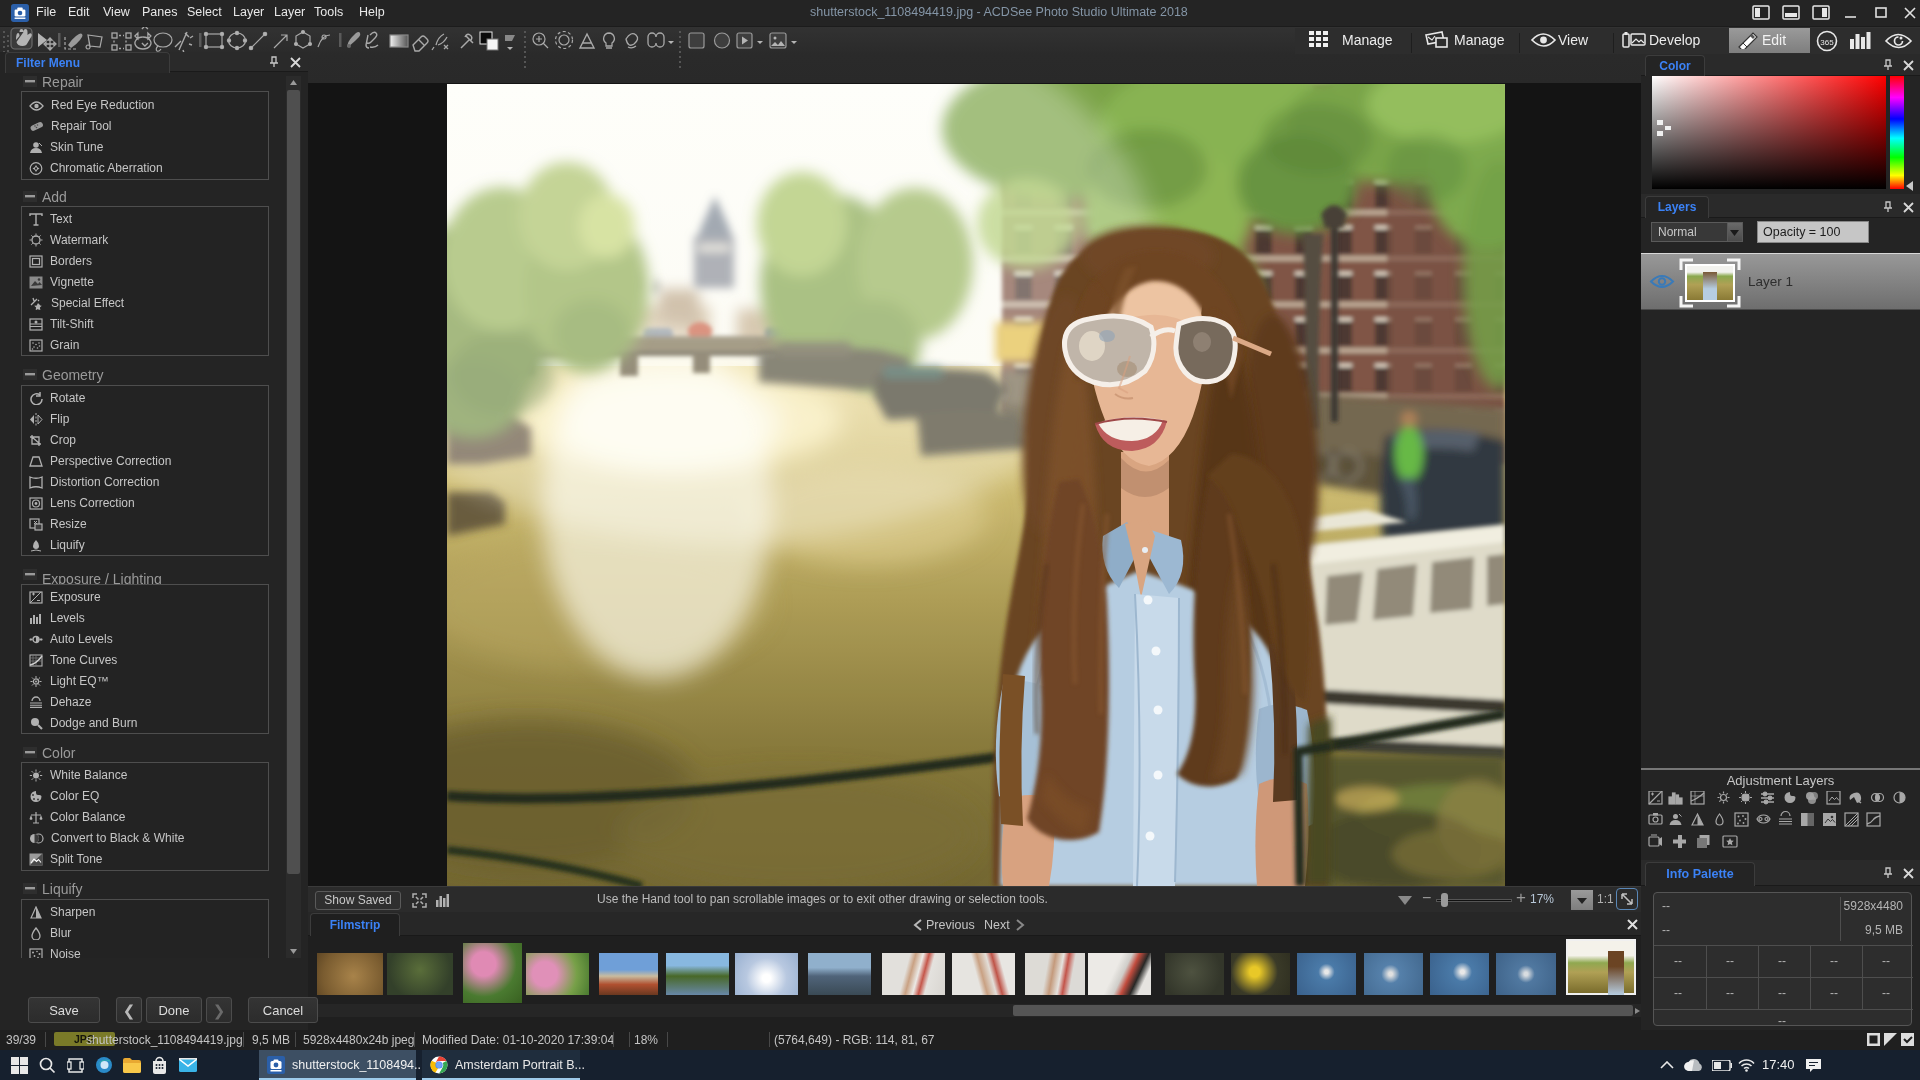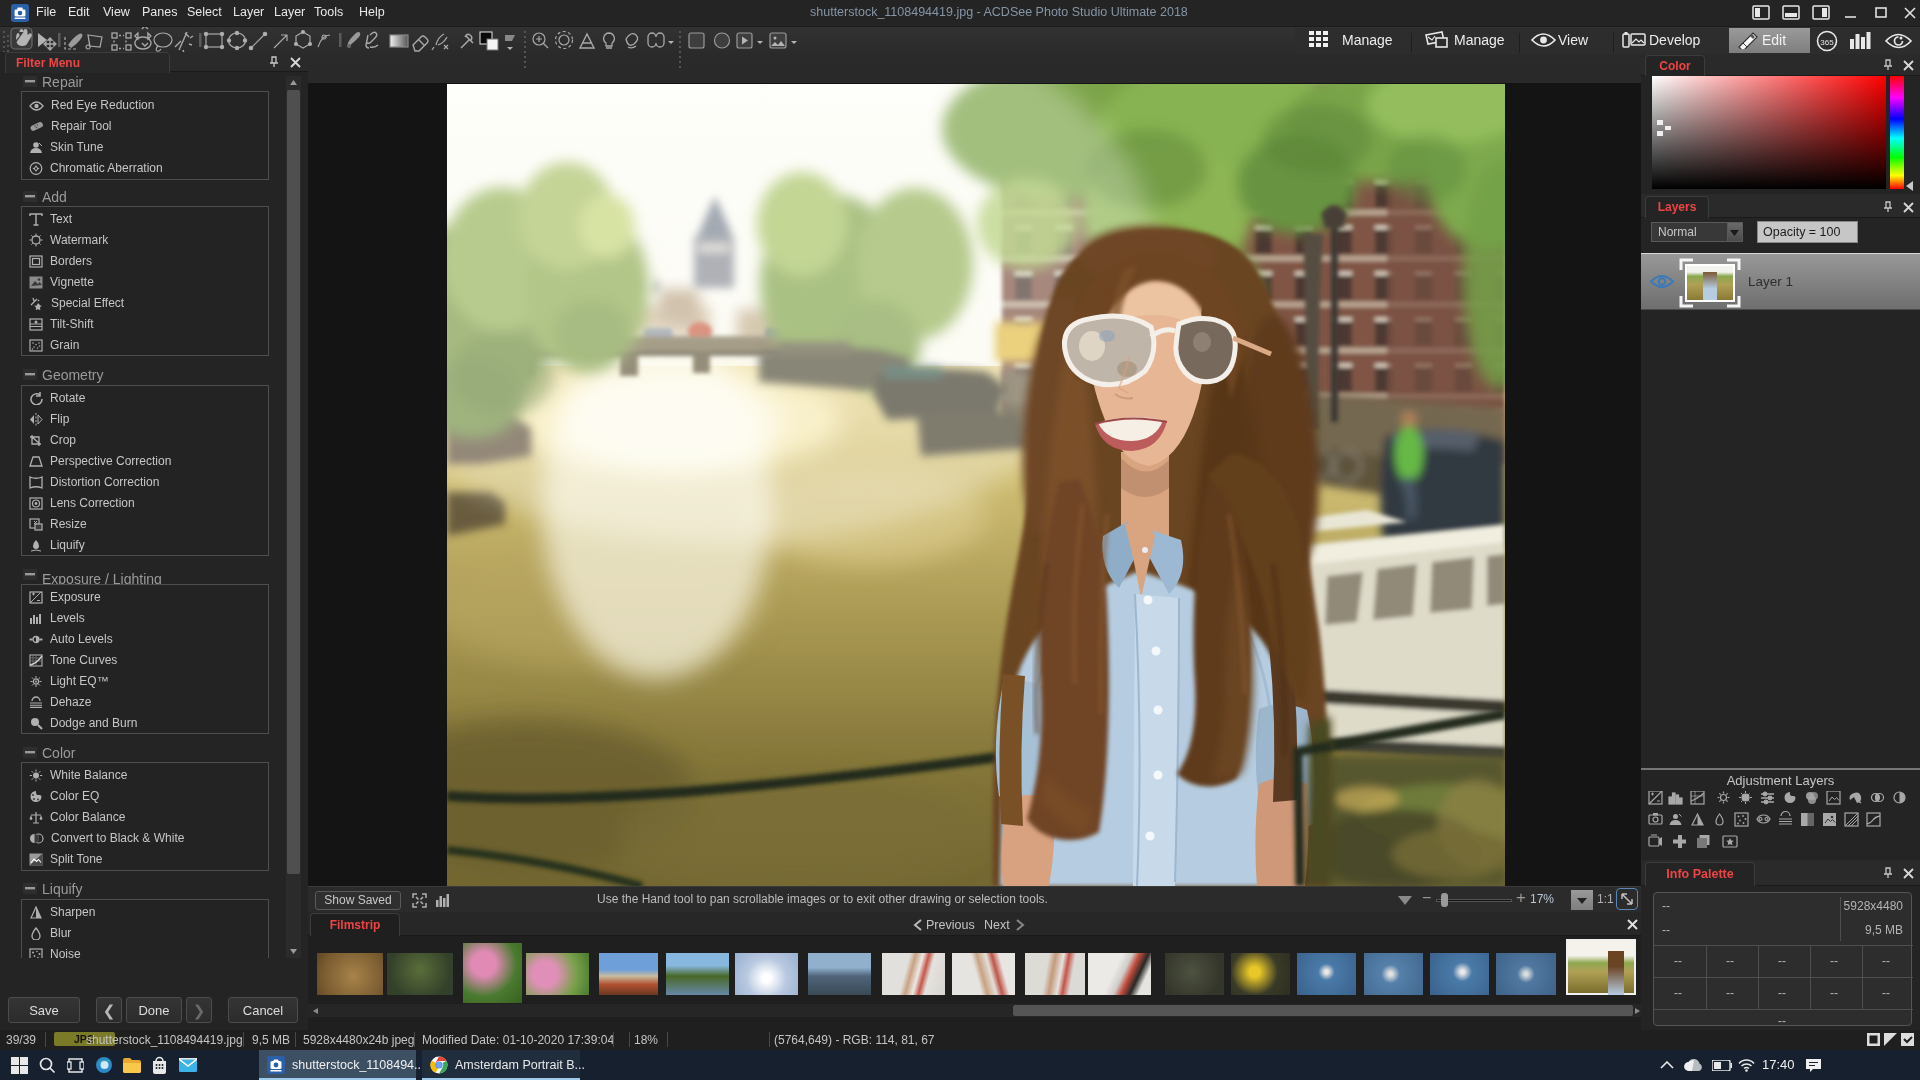--- a/index.html
+++ b/index.html
@@ -13,22 +13,22 @@
 #rpanel{position:absolute;left:1641px;top:54px;width:279px;height:976px;background:#242424;z-index:5;}
 #estatus{position:absolute;left:308px;top:886px;width:1337px;height:26px;background:#2b2b2b;border-top:1px solid #3a3a3a;z-index:4;}
 #filmstrip{position:absolute;left:308px;top:912px;width:1337px;height:118px;background:#1f1f1f;z-index:4;}
 #statusbar{position:absolute;left:0;top:1030px;width:1920px;height:20px;background:#1f1f1f;color:#c4c4c4;font-size:12px;z-index:6;}
 #taskbar{position:absolute;left:0;top:1050px;width:1920px;height:30px;background:#16202e;z-index:7;}
 .sep{position:absolute;width:1px;background:#4a4a4a;}
 .sect{position:absolute;left:22px;color:#9a9a9a;font-size:14px;}
 .gbox{position:absolute;left:21px;width:248px;background:#232323;border:1px solid #4e4e4e;}
 .fitem{position:absolute;left:8px;color:#c6c6c6;font-size:12px;white-space:nowrap;}
 .fitem svg{vertical-align:-3px;margin-right:7px;}
-.btn{position:absolute;background:linear-gradient(#343434,#2c2c2c);border:1px solid #4c4c4c;border-radius:3px;color:#dcdcdc;font-size:13px;text-align:center;}
-.tab{position:absolute;background:#2d2d2d;border:1px solid #3c3c3c;border-bottom:none;border-radius:4px 4px 0 0;color:#ef4444;font-weight:bold;font-size:12px;text-align:center;}
+.btn{position:absolute;background:linear-gradient(#343434,#2c2c2c);border:1px solid #4c4c4c;border-radius:3px;color:#dcdcdc;font-size:13px;text-align:center;margin-left:20px;}
+.tab{position:absolute;background:#2d2d2d;border:1px solid #3c3c3c;border-bottom:none;border-radius:4px 4px 0 0;color:#3b82f6;font-weight:bold;font-size:12px;text-align:center;}
 .pinx{position:absolute;color:#cccccc;font-size:12px;}
 .thumb{position:absolute;}
 .st{position:absolute;top:3px;color:#c4c4c4;white-space:nowrap;}
 .ssep{position:absolute;top:2px;width:1px;height:15px;background:#484848;}
 </style>
 </head>
 <body>
 
 <div id="titlebar">
   <svg class="abs" style="left:11px;top:4px" width="18" height="18" viewBox="0 0 20 20">
@@ -787,21 +787,21 @@
   <svg class="pinx" style="left:262px;top:148px" width="11" height="11" viewBox="0 0 11 11">
       <path d="M1,1 l9,9 M10,1 l-9,9" stroke="#d8d8d8" stroke-width="1.8"></path>
     </svg>
 
   <div class="abs" style="left:10px;top:168px;width:92px;height:20px;background:#383838;border:1px solid #5a5a5a;color:#c8c8c8;font-size:12px;line-height:18px;padding-left:6px">Normal</div>
   <div class="abs" style="left:86px;top:169px;width:15px;height:18px;background:linear-gradient(#6a6a6a,#4a4a4a);border-left:1px solid #5a5a5a"></div>
   <svg class="abs" style="left:89px;top:176px" width="9" height="6" viewBox="0 0 9 6">
       <path d="M0,0 h9 L4.5,6 z" fill="#1a1a1a"></path>
     </svg>
 
-  <div class="abs" style="left:116px;top:167px;width:101px;height:22px;background:#c6c6c6;border:1px solid #888;color:#1c1c1c;font-size:12.5px;line-height:20px;padding-left:5px">Opacity = 100</div>
+  <div class="abs" style="left:116px;top:167px;width:112px;height:22px;background:#c6c6c6;border:1px solid #888;color:#1c1c1c;font-size:12.5px;line-height:20px;padding-left:5px">Opacity = 100</div>
 
   <div class="abs" style="left:0;top:199px;width:279px;height:57px;background:linear-gradient(#989898,#6e6e6e);border-top:1px solid #d8d8d8;border-bottom:1px solid #4a4a4a"></div>
   <svg class="abs" style="left:8px;top:219px" width="26" height="17" viewBox="0 0 26 17">
       <path d="M2,8.5 q11,-11 22,0 q-11,11 -22,0 z" fill="none" stroke="#3a7ab8" stroke-width="2"></path>
       <circle cx="13" cy="8.5" r="3.2" fill="none" stroke="#3a7ab8" stroke-width="2"></circle>
     </svg>
 
   <div class="abs" style="left:44px;top:210px;width:50px;height:38px;background:#ffffff"></div>
   <div class="abs" style="left:46px;top:212px;width:46px;height:34px;background:linear-gradient(#f2f2ee 18%,#8aa84e 30%,#b0a055 55%,#8a7a35 100%)"></div>
   <div class="abs" style="left:62px;top:218px;width:14px;height:28px;background:linear-gradient(#7a5a38,#b6cde1 60%)"></div>

